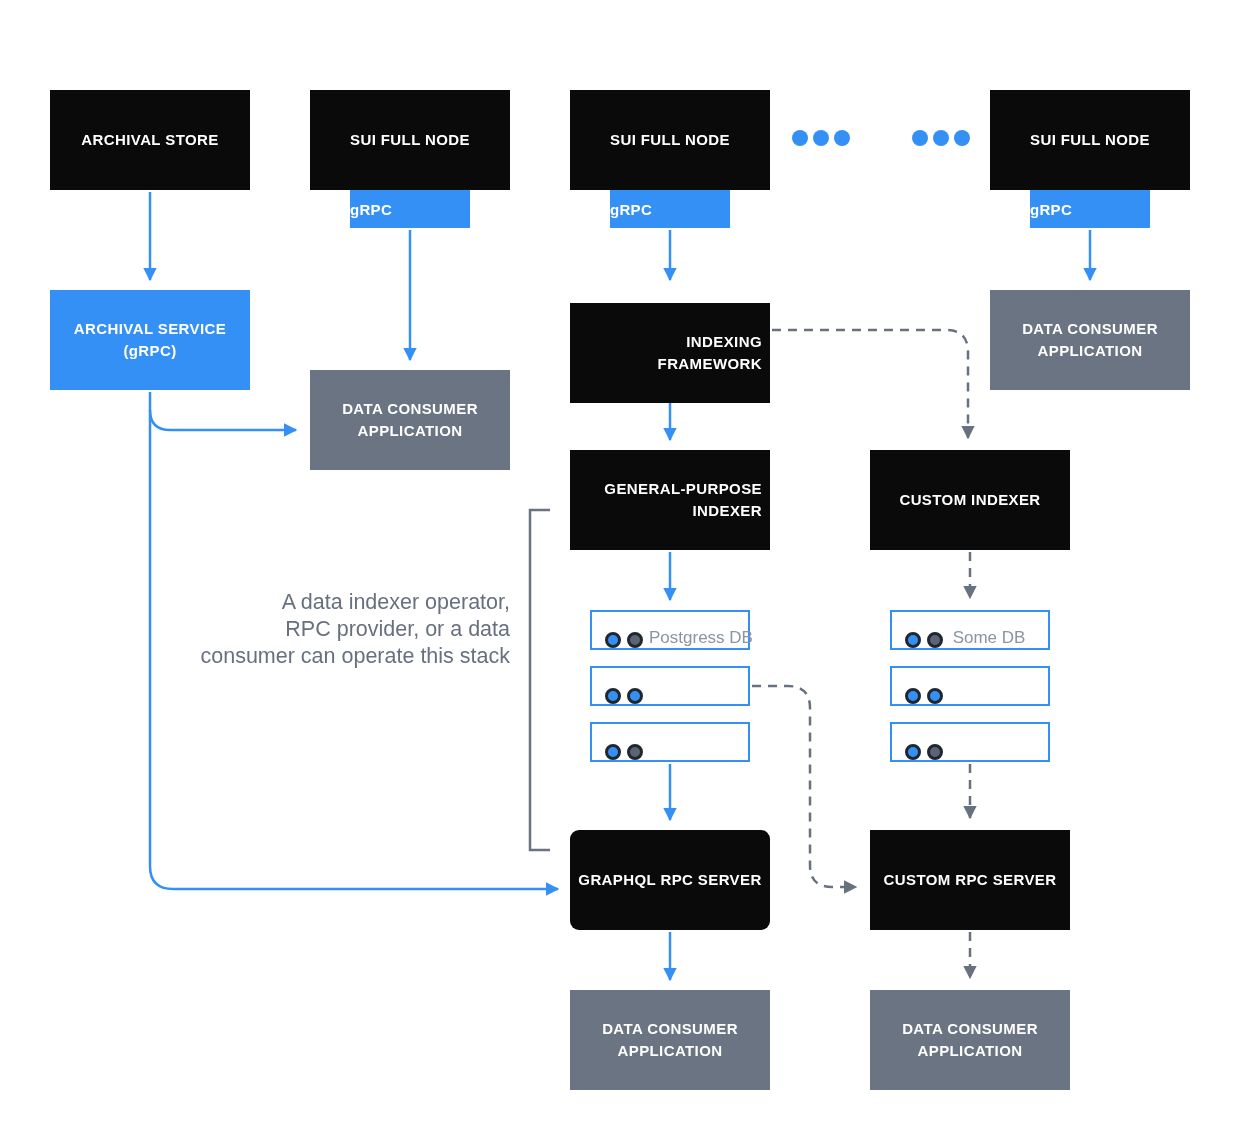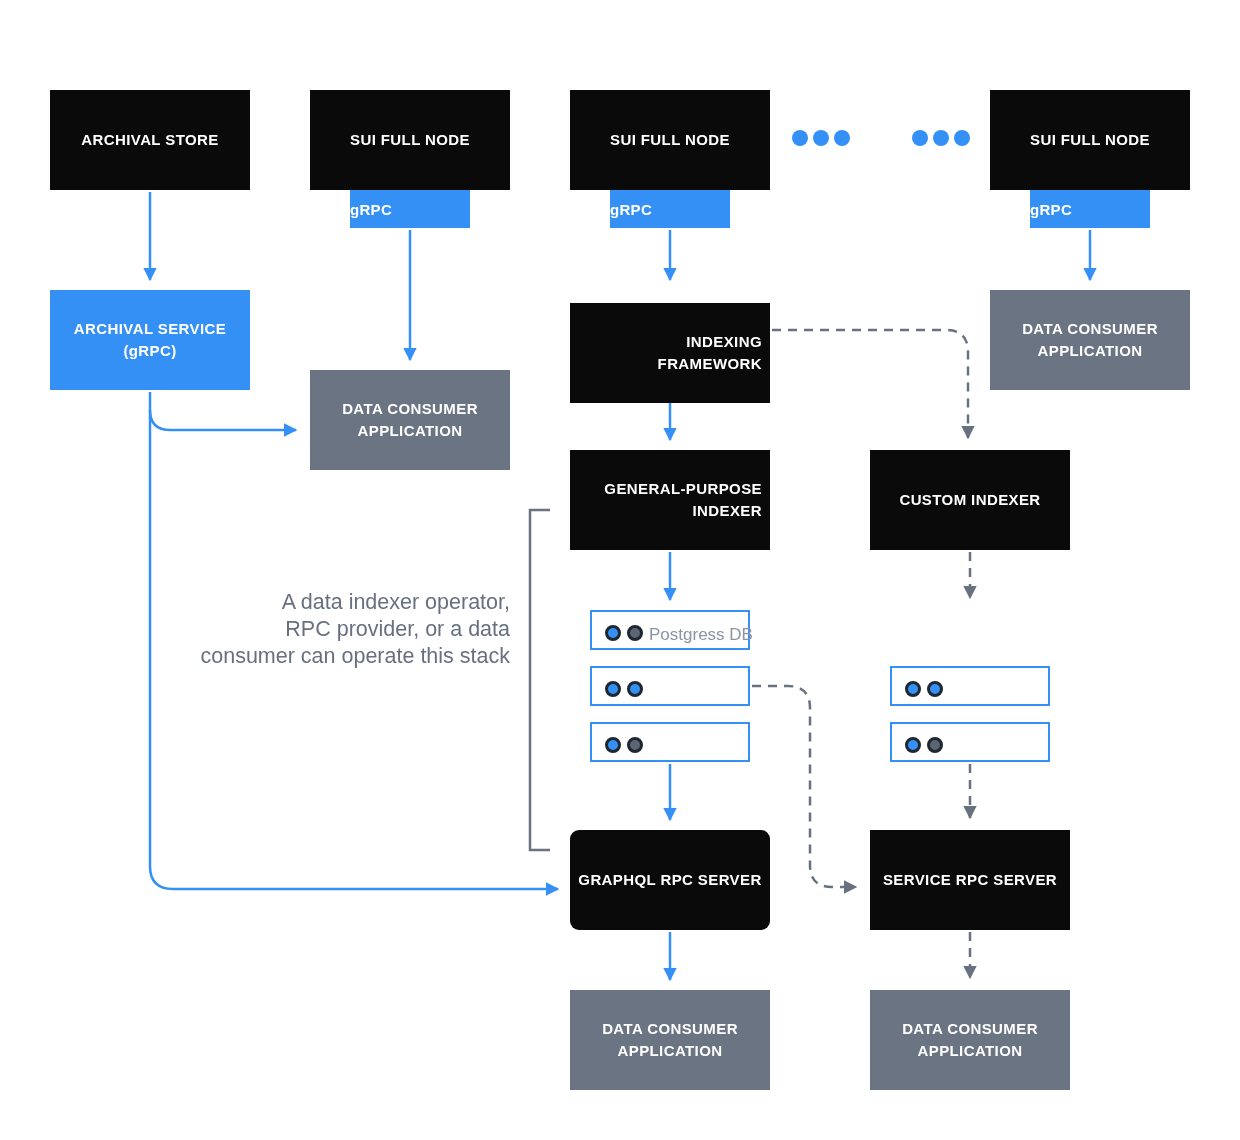--- a/index.html
+++ b/index.html
@@ -21,21 +21,21 @@
   .black{background:var(--box-black);text-align:right;}
   .grayb{background:var(--box-gray);}
   .blueb{background:var(--accent-blue);}
   .tag{
     position:absolute;display:flex;align-items:center;
     background:var(--accent-blue);color:#fff;font-size:15px;font-weight:600;
     letter-spacing:.3px;
   }
   .dbbox{
     position:absolute;background:#ffffff;border:2px solid var(--accent-blue);
-    box-sizing:border-box;display:flex;align-items:flex-start;padding:13px 13px;
+    box-sizing:border-box;display:flex;align-items:flex-end;padding:0 13px;
   }
   .dot{
     width:10px;height:10px;border-radius:50%;
     border:3px solid var(--dot-ring);margin-right:6px;flex:0 0 auto;
   }
   [data-dot-color="blue"]{background:var(--accent-blue);}
   [data-dot-color="gray"]{background:var(--dot-gray);}
   .dblabel{
     flex:1;text-align:center;color:var(--db-label-gray);
     font-size:17px;font-weight:400;white-space:nowrap;padding-right:6px;
@@ -146,36 +146,41 @@
     <span class="dot" data-dot-color="blue"></span>
     <span class="dot" data-dot-color="blue"></span>
     <span class="dblabel"></span>
   </div>
   <div class="dbbox" style="left:590px;top:722px;width:160px;height:40px;">
     <span class="dot" data-dot-color="blue"></span>
     <span class="dot" data-dot-color="gray"></span>
     <span class="dblabel"></span>
   </div>
 
+  <div class="dbbox" style="left:890px;top:610px;width:160px;height:40px;">
+    <span class="dot" data-dot-color="blue"></span>
+    <span class="dot" data-dot-color="gray"></span>
+    <span class="dblabel">Some DB</span>
+  </div>
   <div class="dbbox" style="left:890px;top:666px;width:160px;height:40px;">
     <span class="dot" data-dot-color="blue"></span>
     <span class="dot" data-dot-color="blue"></span>
     <span class="dblabel"></span>
   </div>
   <div class="dbbox" style="left:890px;top:722px;width:160px;height:40px;">
     <span class="dot" data-dot-color="blue"></span>
     <span class="dot" data-dot-color="gray"></span>
     <span class="dblabel"></span>
   </div>
 
   <div class="box black" style="left:570px;top:830px;width:200px;height:100px;border-radius:9px;">
     <span>GRAPHQL RPC SERVER</span>
   </div>
   <div class="box black" style="left:870px;top:830px;width:200px;height:100px;">
-    <span>SERVICE RPC SERVER</span>
+    <span>CUSTOM RPC SERVER</span>
   </div>
 
   <div class="box grayb" style="left:570px;top:990px;width:200px;height:100px;">
     <span>DATA CONSUMER APPLICATION</span>
   </div>
   <div class="box grayb" style="left:870px;top:990px;width:200px;height:100px;">
     <span>DATA CONSUMER APPLICATION</span>
   </div>
 
 </div>

